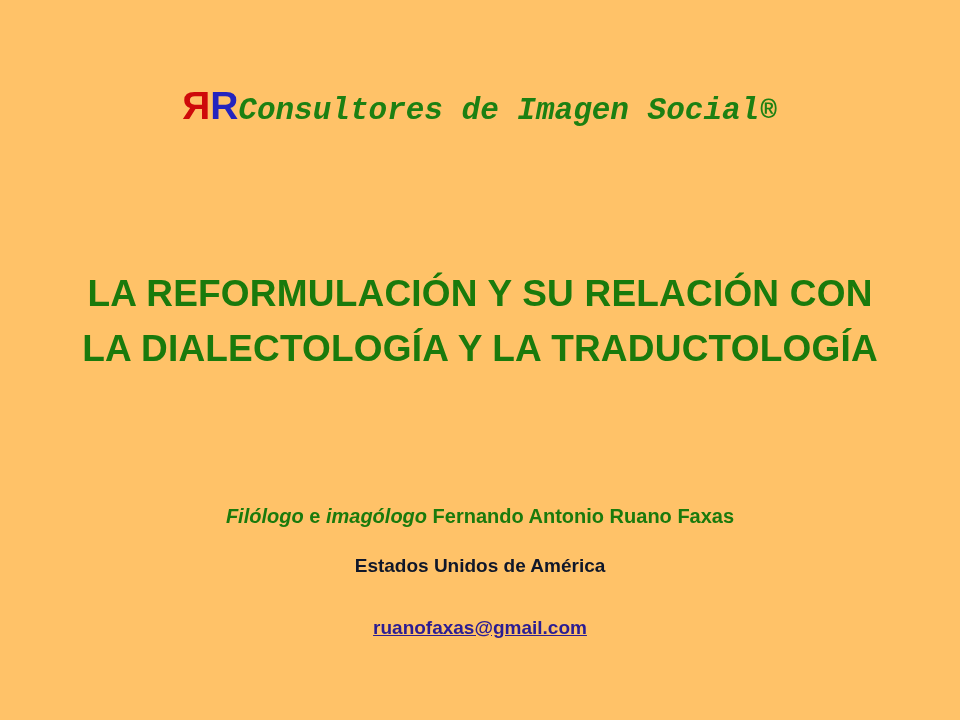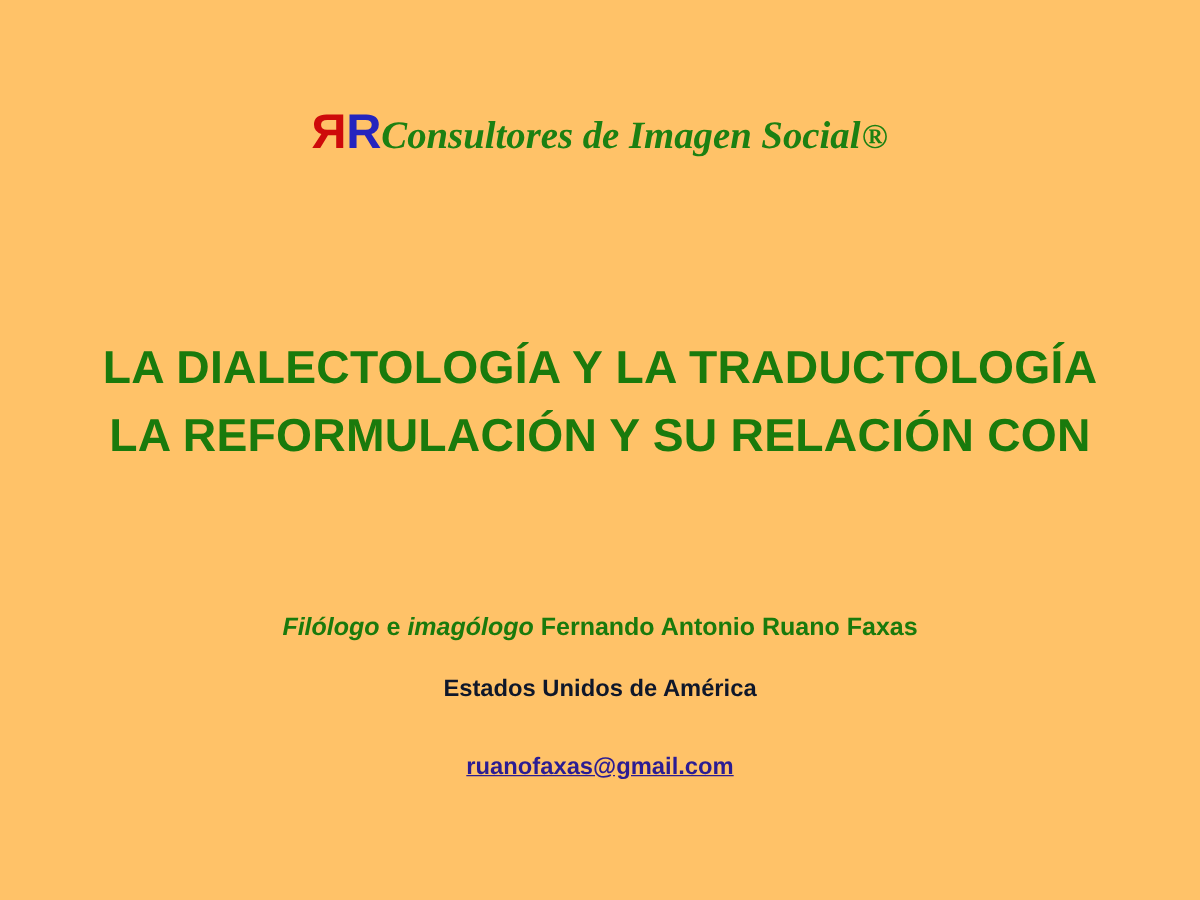--- a/index.html
+++ b/index.html
@@ -40,21 +40,21 @@
   }
   .brand-r-mirrored {
     display: inline-block;
     transform: scaleX(-1);
     color: #CE0A0A;
   }
   .brand-r-normal {
     color: #2424BE;
   }
   .brand-name {
-    font-family: Liberation Serif, serif;
+    font-family: Liberation Mono, monospace;
     font-size: 31px;
     font-weight: bold;
     font-style: italic;
     color: #1C8012;
     letter-spacing: 0px;
     margin-left: 1px;
   }
   .brand-reg {
     font-style: normal;
     font-size: 28px;
@@ -87,20 +87,21 @@
     width: 960px;
     text-align: center;
   }
   .author-line {
     font-family: "Liberation Sans", sans-serif;
     font-size: 20px;
     font-weight: bold;
     color: #1A7A0C;
     white-space: nowrap;
     line-height: 26px;
+    margin-top: 14px;
   }
   .author-line .ital {
     font-style: italic;
   }
   .country-line {
     font-family: "Liberation Sans", sans-serif;
     font-size: 19px;
     font-weight: bold;
     color: #0f172a;
     white-space: nowrap;
@@ -124,22 +125,22 @@
 </head>
 <body>
 
 <div class="slide">
 
   <div class="brand-line">
     <span class="brand-mark"><span class="brand-r-mirrored">R</span><span class="brand-r-normal">R</span></span><span class="brand-name">Consultores de Imagen Social</span><span class="brand-name brand-reg">®</span>
   </div>
 
   <div class="title-block">
+    <div class="title-line">LA REFORMULACIÓN Y SU RELACIÓN CON</div>
     <div class="title-line">LA DIALECTOLOGÍA Y LA TRADUCTOLOGÍA</div>
-    <div class="title-line">LA REFORMULACIÓN Y SU RELACIÓN CON</div>
   </div>
 
   <div class="author-block">
 
     <div class="author-line"><span class="ital">Filólogo</span> <span>e</span> <span class="ital">imagólogo</span> <span>Fernando Antonio Ruano Faxas</span></div>
 
     <div class="country-line">Estados Unidos de América</div>
 
     <div class="email-line">
       <span class="email-link">ruanofaxas@gmail.com</span>

